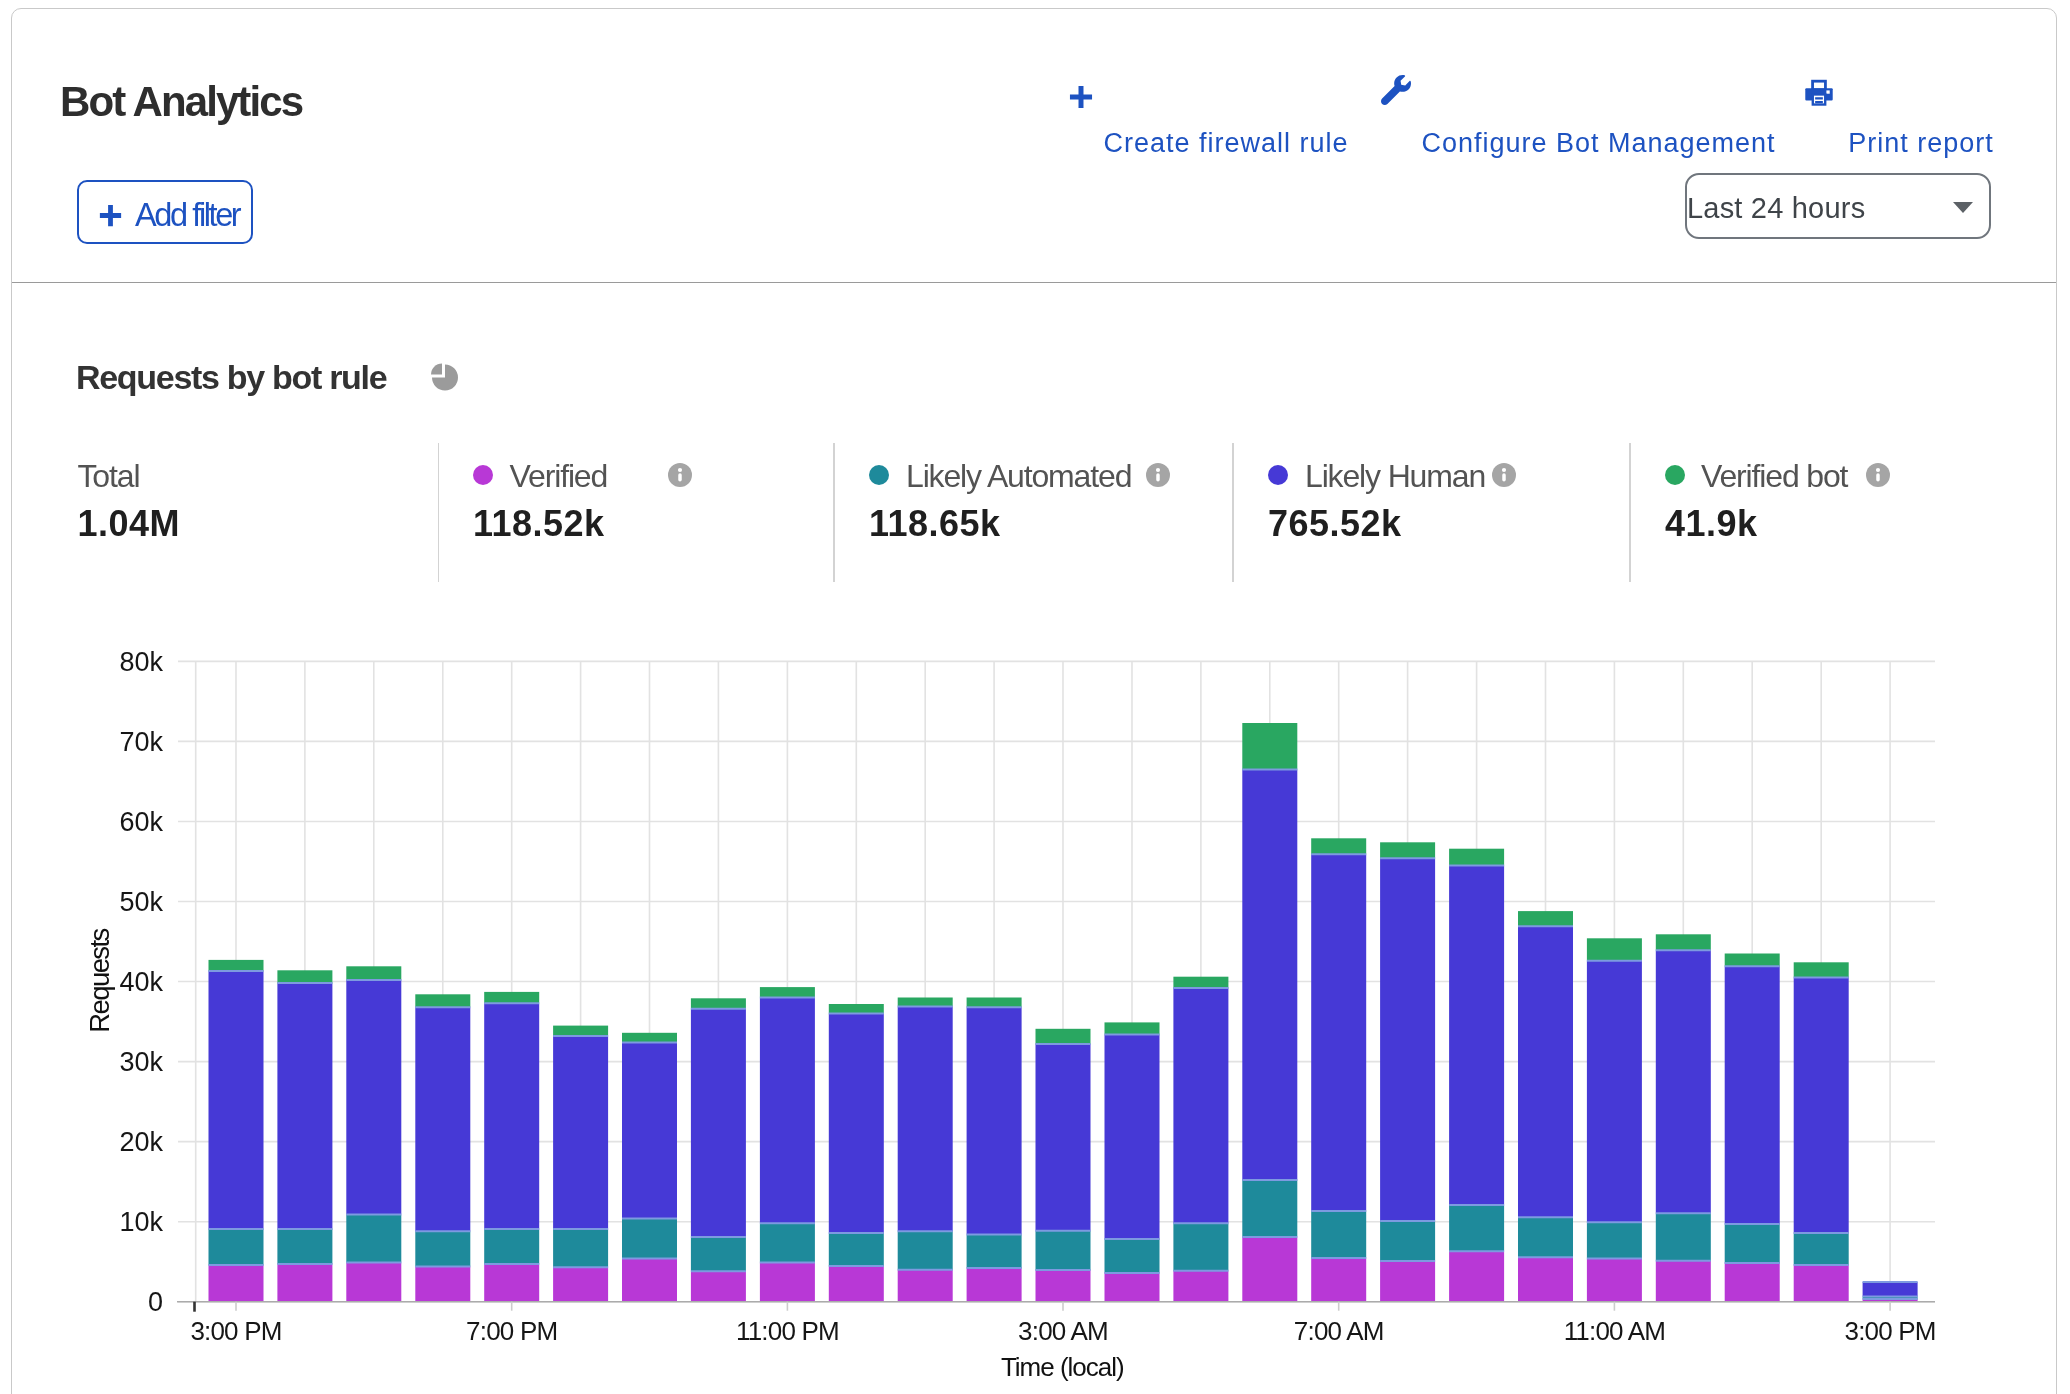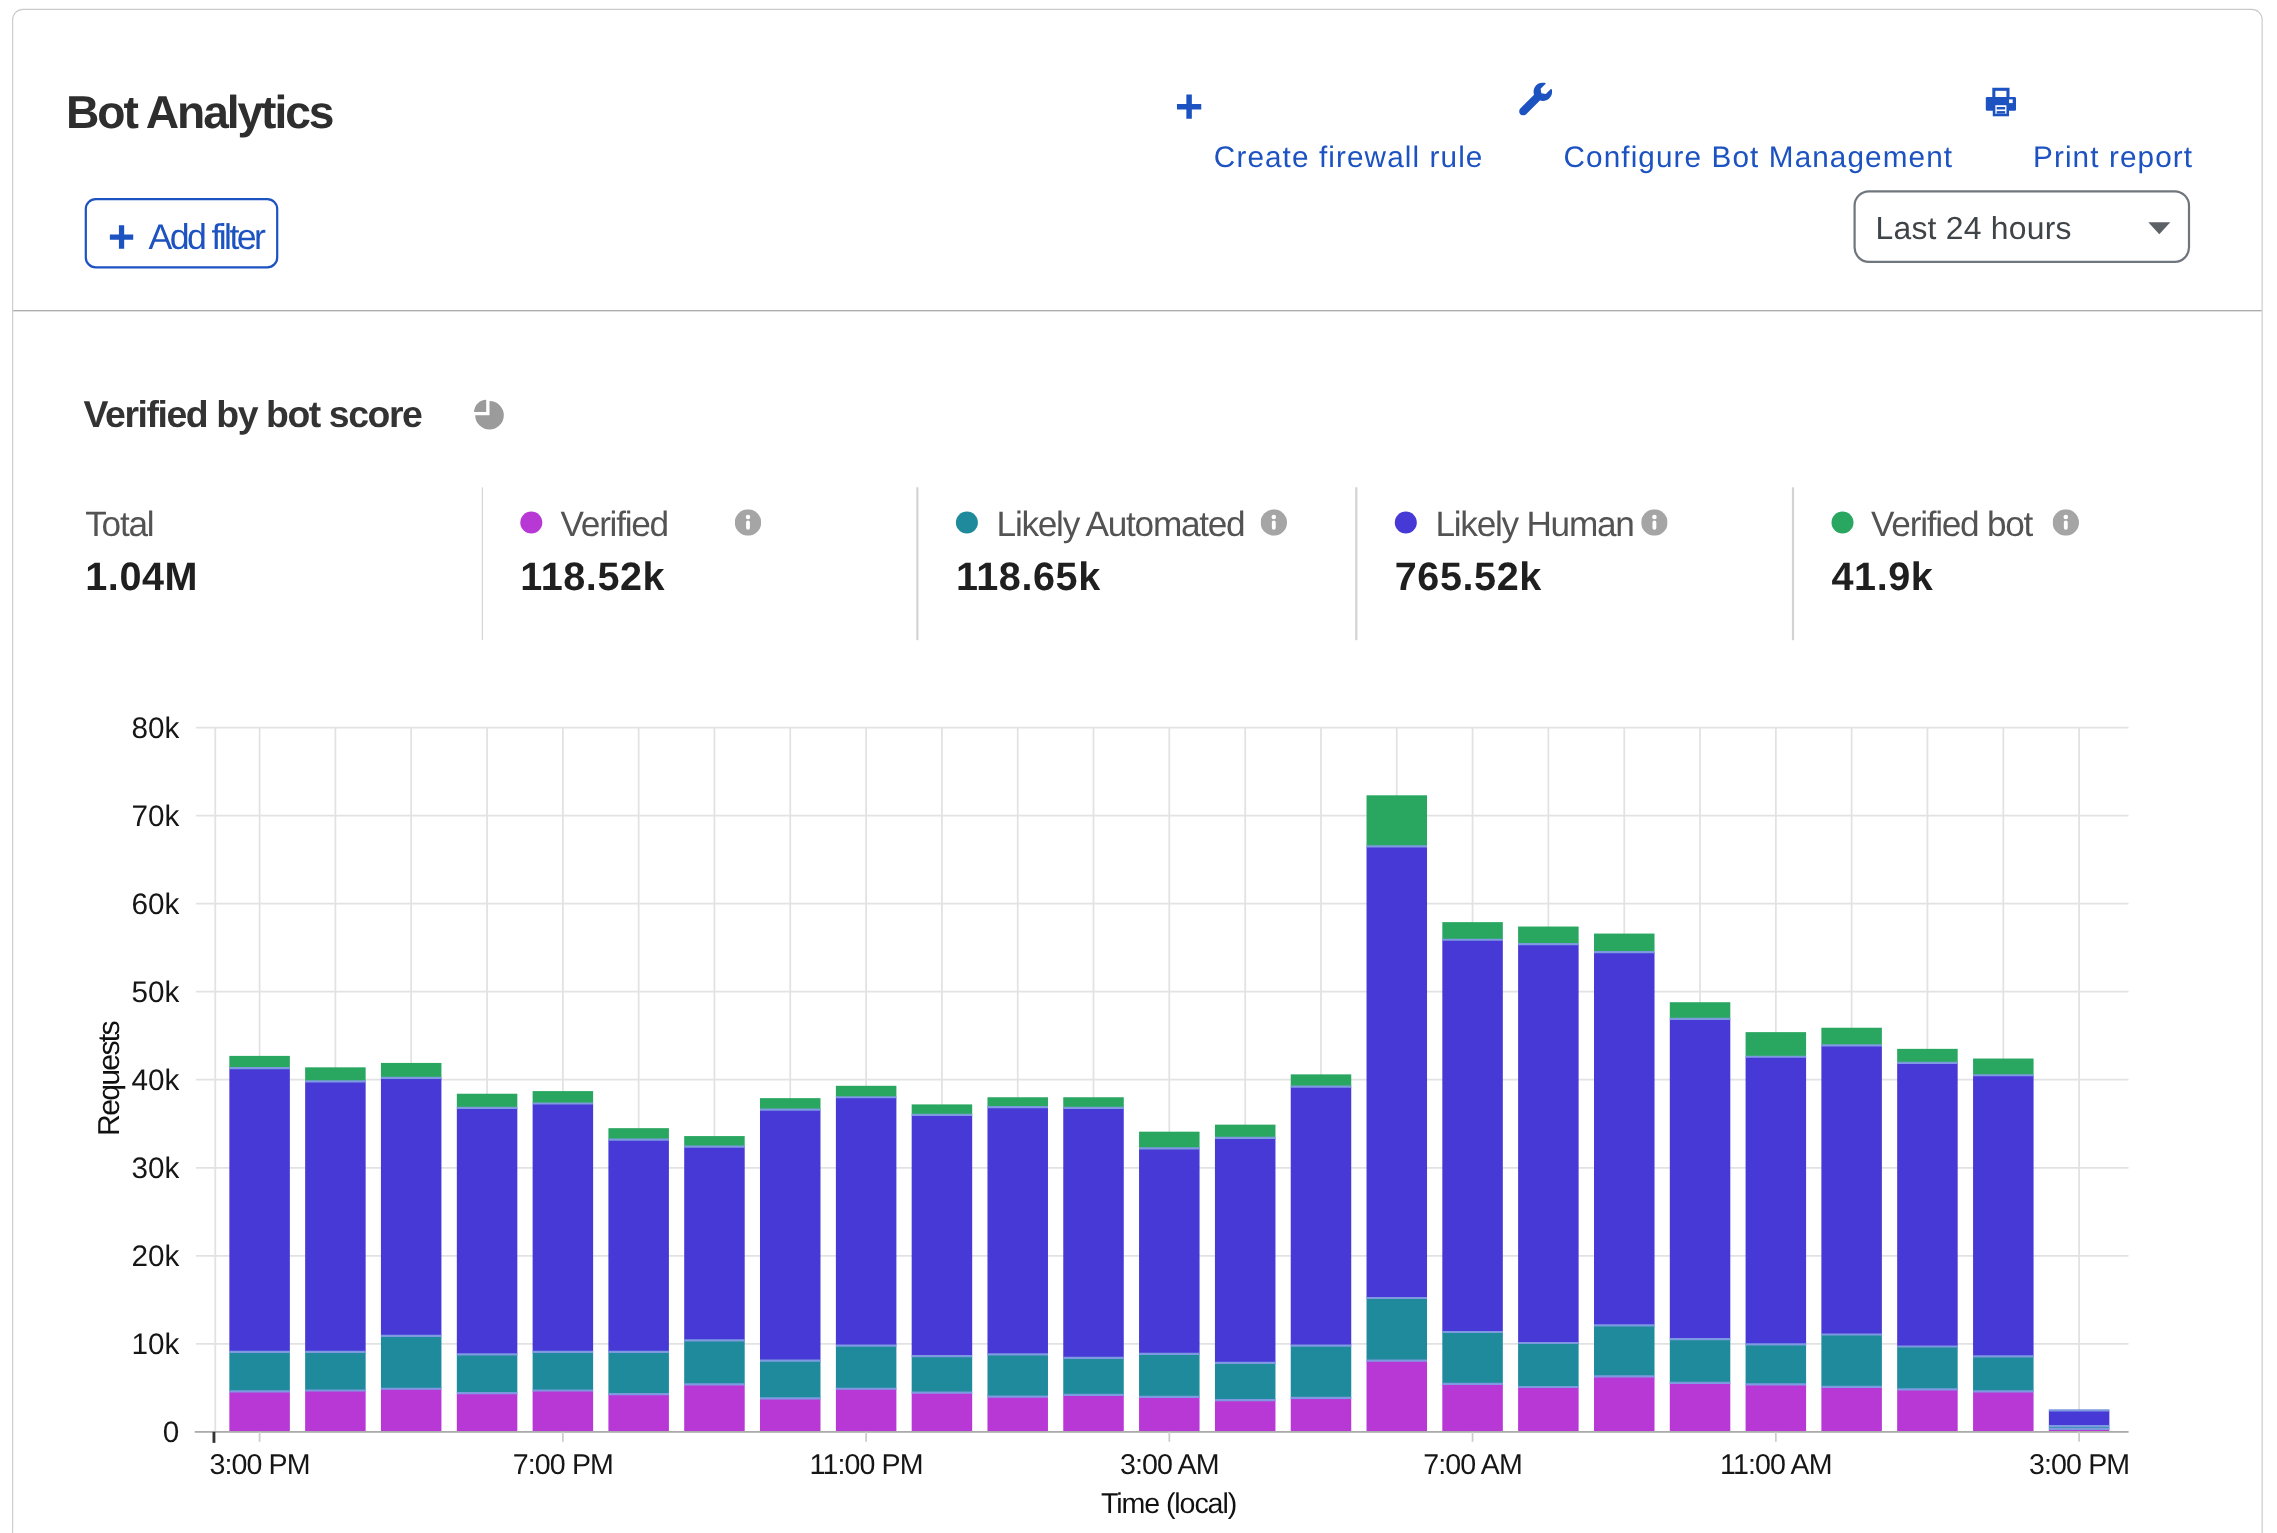--- a/index.html
+++ b/index.html
@@ -33,25 +33,25 @@
 <div class="link" style="left:1848.2px">Print report</div>
 
 <div class="abs" style="left:77px;top:180.3px;width:176px;height:64px;border:2.5px solid #1d52c1;border-radius:10px">
   <svg style="position:absolute;left:19px;top:21px" width="25" height="25" viewBox="0 0 24 24">
       <path d="M12 1.8 V22.2 M1.8 12 H22.2" stroke="#1d52c1" stroke-width="4.6"></path>
     </svg>
   <span style="position:absolute;left:56px;top:17px;font-size:32.5px;color:#1d52c1;line-height:1;letter-spacing:-2.4px">Add filter</span>
 </div>
 
 <div class="abs" style="left:1685px;top:172.5px;width:306px;height:66.5px;border:2px solid #70767d;border-radius:14px;display:flex;align-items:center">
-  <span style="font-size:29px;color:#3f4449;line-height:1;margin-left:18px;position:relative;top:3px;letter-spacing:0.2px">Last 24 hours</span>
+  <span style="font-size:29px;color:#3f4449;line-height:1;position:relative;top:3px;letter-spacing:0.2px">Last 24 hours</span>
   <div style="position:absolute;right:16px;top:27px;width:0;height:0;border-left:10.5px solid transparent;border-right:10.5px solid transparent;border-top:11.5px solid #5c6166"></div>
 </div>
 
-<div class="abs" style="left:76px;top:359.9px;font-size:34px;line-height:1;font-weight:bold;color:#333;letter-spacing:-1.3px">Verified by bot score</div>
+<div class="abs" style="left:76px;top:359.9px;font-size:34px;line-height:1;font-weight:bold;color:#333;letter-spacing:-1.3px">Requests by bot rule</div>
 <svg style="position:absolute;left:429px;top:361px" width="30" height="30" viewBox="0 0 30 30">
     <path d="M16 16.5 L16 3.5 A13 13 0 1 1 3 16.5 Z" fill="#9b9b9b"></path>
     <path d="M13 13.5 L13 2.5 A11 11 0 0 0 2 13.5 Z" fill="#9b9b9b"></path>
   </svg>
 
 <div class="slabel" style="left:77.5px">Total</div>
 <div class="svalue" style="left:77.5px">1.04M</div>
 <div style="position:absolute;left:472.5px;top:464.7px;width:20px;height:20px;border-radius:50%;background:#b838d6"></div>
 <div class="slabel" style="left:509.6px">Verified</div>
 <svg style="position:absolute;left:668.3px;top:462.5px" width="24" height="24" viewBox="0 0 22 22">

